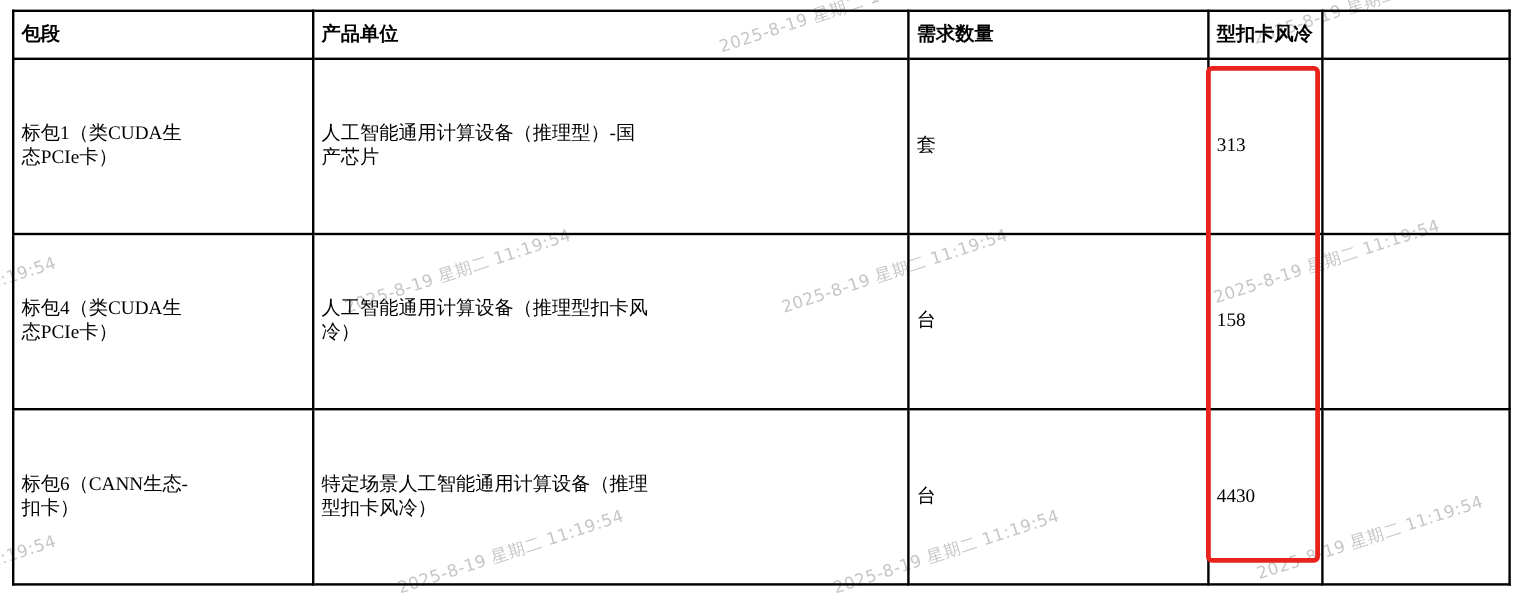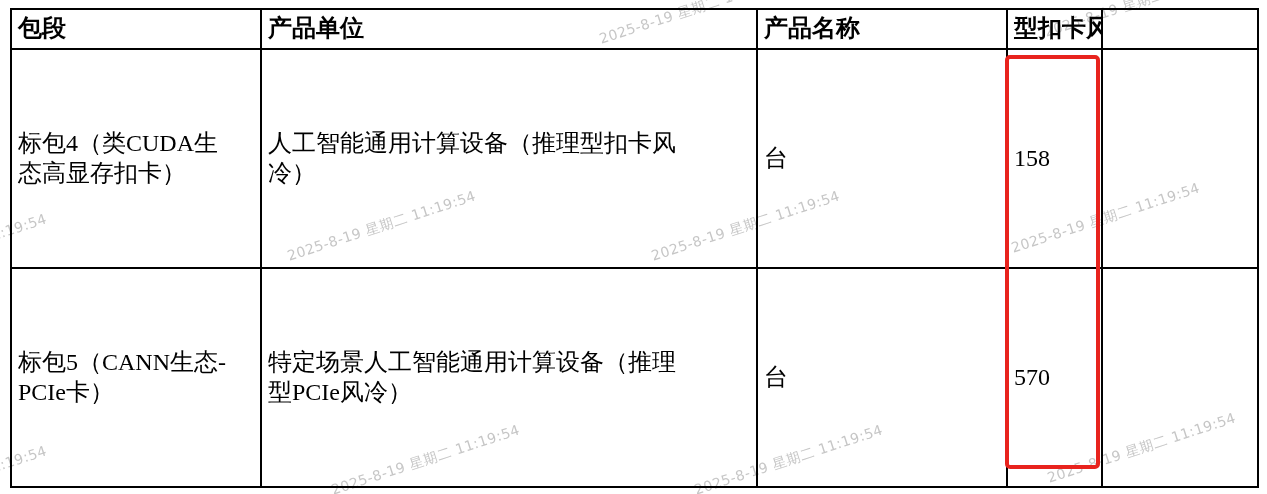--- a/index.html
+++ b/index.html
@@ -37,21 +37,21 @@
     left: 10px; top: 8px;
     width: 1247px;
     height: 480px;
     border-collapse: collapse;
     table-layout: fixed;
     background: transparent;
     z-index: 1;
   }
   .doc-table th, .doc-table td {
     border: 2px solid #000;
-    font-size: 24px;
+    font-size: 16px;
     line-height: 1.22;
     padding: 2px 4px 2px 6px;
     vertical-align: middle;
     text-align: left;
     overflow: hidden;
   }
   .doc-table th {
     font-weight: bold;
     height: 40px;
     white-space: nowrap;
@@ -93,42 +93,51 @@
       <col style="width:250px">
       <col style="width:496px">
       <col style="width:250px">
       <col style="width:95px">
       <col style="width:156px">
     </colgroup>
     <thead>
       <tr>
         <th>包段</th>
         <th>产品单位</th>
-        <th>产品名称</th>
+        <th>需求数量</th>
         <th>型扣卡风冷</th>
         <th></th>
       </tr>
     </thead>
     <tbody>
       <tr>
+        <td>标包1（类CUDA生
+态PCIe卡）</td>
+        <td>人工智能通用计算设备（推理型）-国
+产芯片</td>
+        <td>套</td>
+        <td>313</td>
+        <td></td>
+      </tr>
+      <tr>
         <td>标包4（类CUDA生
-态高显存扣卡）</td>
+态PCIe卡）</td>
         <td>人工智能通用计算设备（推理型扣卡风
 冷）</td>
         <td>台</td>
         <td>158</td>
         <td></td>
       </tr>
       <tr>
-        <td>标包5（CANN生态-
-PCIe卡）</td>
+        <td>标包6（CANN生态-
+扣卡）</td>
         <td>特定场景人工智能通用计算设备（推理
-型PCIe风冷）</td>
+型扣卡风冷）</td>
         <td>台</td>
-        <td>570</td>
+        <td>4430</td>
         <td></td>
       </tr>
     </tbody>
   </table>
 
   <div class="highlight-box" style="border-color: rgb(232, 35, 29);"></div>
 
 </div>
 
 </body></html>

